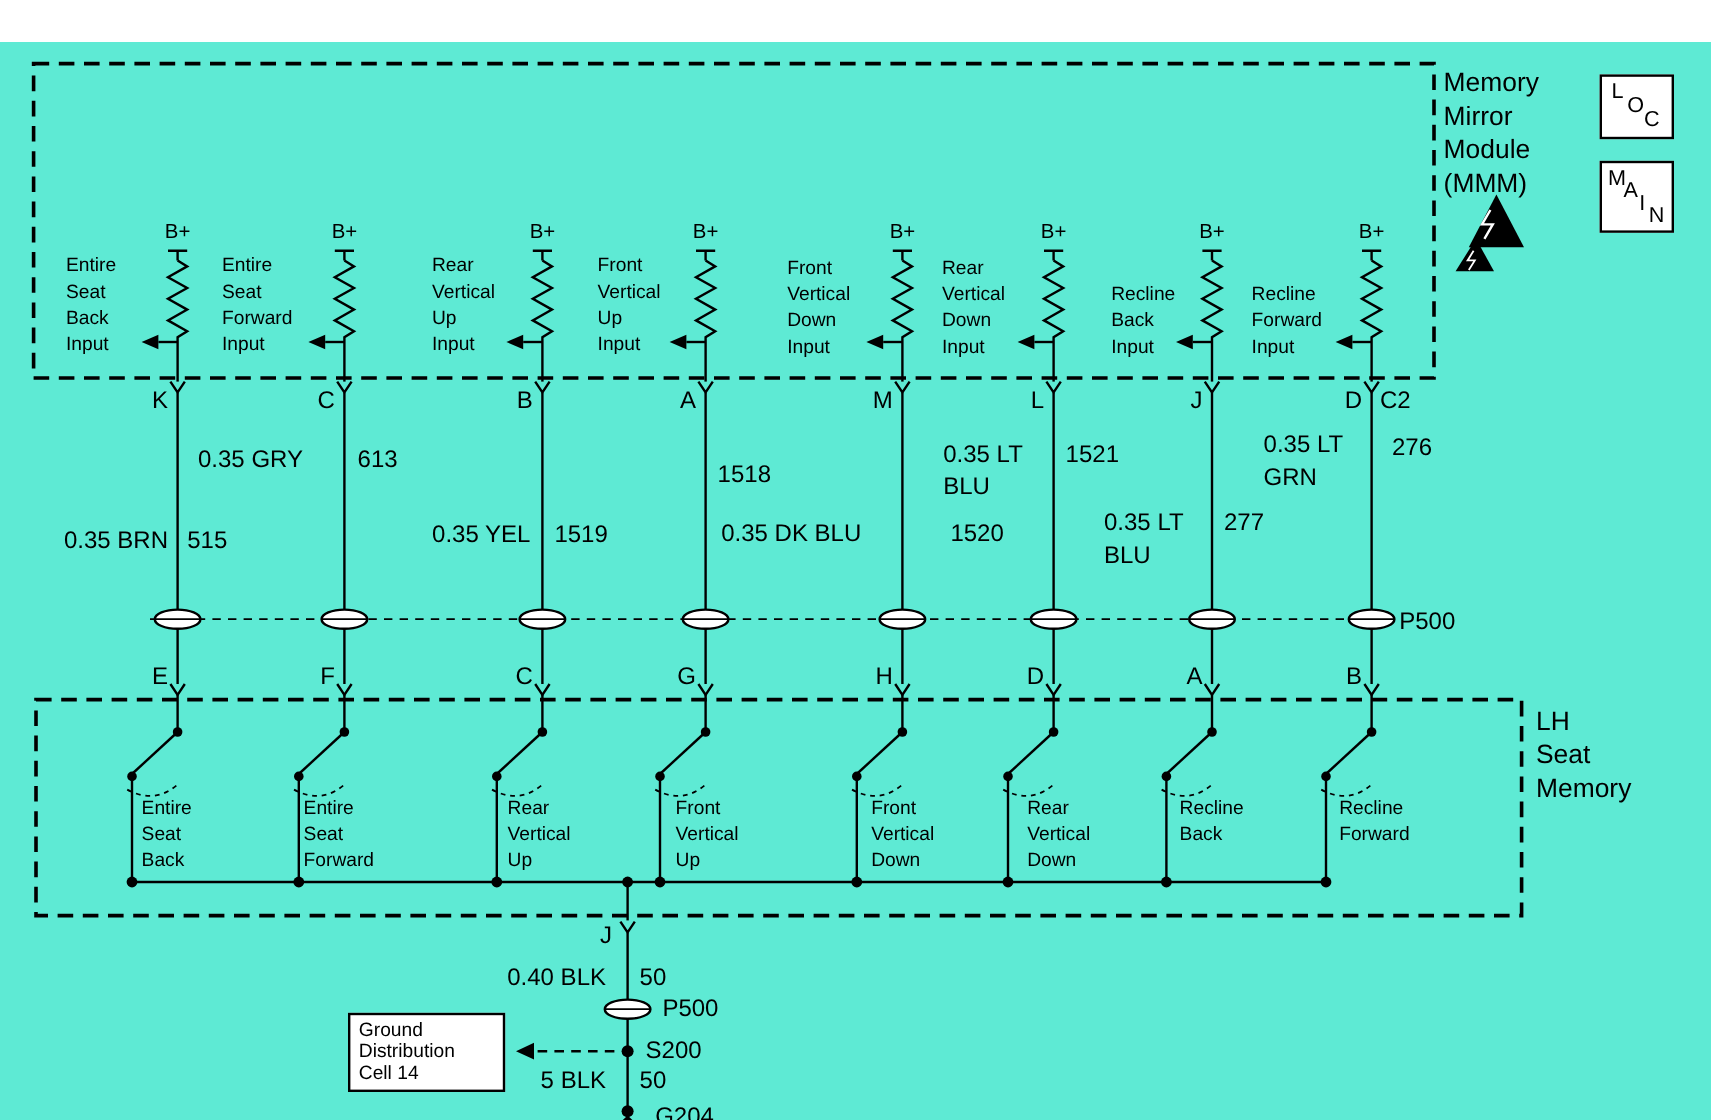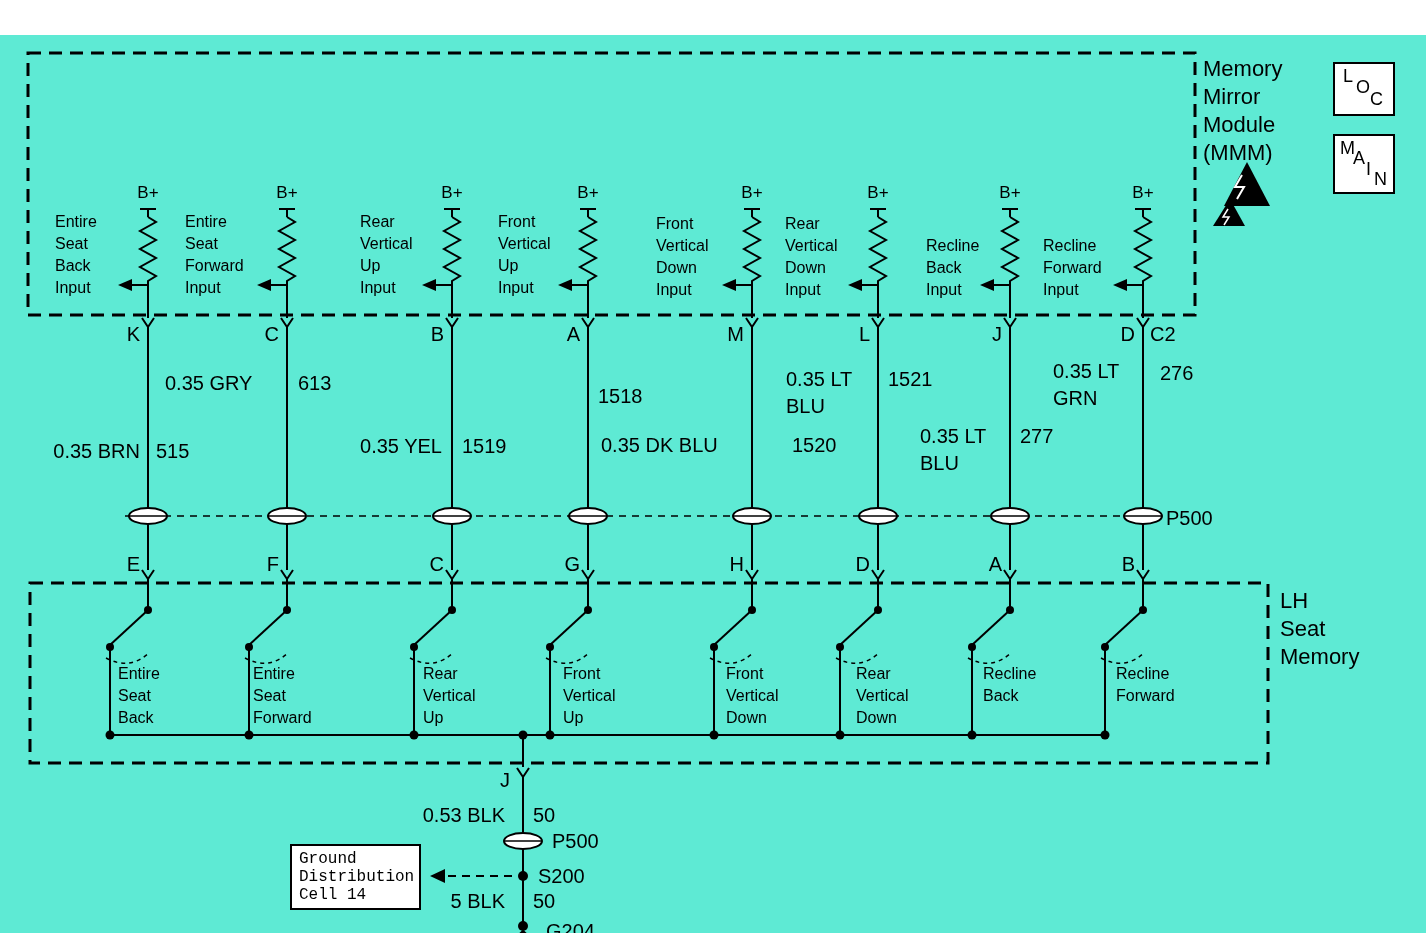--- a/index.html
+++ b/index.html
@@ -20,21 +20,21 @@
   .blk{fill:#000;stroke:none;}
   .whitefill{fill:#fff;stroke:#000;stroke-width:2;}
   .dash44{stroke-dasharray:4 4;}
   .dash76{stroke-dasharray:7 6;}
   .dash86{stroke-dasharray:8 6;}
   .dashbox{stroke-dasharray:13 8;}
   .box{position:absolute;border:2px solid #000;background:#fff;}
   .connid-hdr{font-size:16px;font-weight:bold;text-align:center;border-bottom:2px solid #000;padding:2px 0;}
   .connid-row{font-size:17px;padding:2px 6px;line-height:22px;}
   .cornerbox span{position:absolute;font-size:18px;}
-  .gnd-line{font-size:16px;line-height:18px;font-family:Liberation Mono, monospace;}
+  .gnd-line{font-size:16px;line-height:18px;}
 </style>
 </head>
 <body>
 
 <div id="diagram">
 
   <svg id="diagram-svg" width="1426" height="933" viewBox="0 0 1426 933">
 
     <rect x="28" y="18" width="1167" height="262" class="w3 dashbox"></rect>
     <rect x="30" y="548" width="1238" height="180" class="w3 dashbox"></rect>
@@ -255,21 +255,21 @@
     <span style="left:5px;top:2px">M</span>
     <span style="left:18px;top:12px">A</span>
     <span style="left:31px;top:23px">I</span>
     <span style="left:39px;top:33px">N</span>
   </div>
 
   <div class="label f20" style="left:1150px;top:286px">C2</div>
   <div class="label f20" style="left:1166px;top:470px">P500</div>
 
   <div class="label f20 rgt" style="left:470px;top:732px;width:40px">J</div>
-  <div class="label f20 rgt" style="left:400px;top:767px;width:105px">0.53 BLK</div>
+  <div class="label f20 rgt" style="left:400px;top:767px;width:105px">0.40 BLK</div>
   <div class="label f20" style="left:533px;top:767px">50</div>
   <div class="label f20" style="left:552px;top:793px">P500</div>
   <div class="label f20" style="left:538px;top:828px">S200</div>
   <div class="label f20 rgt" style="left:420px;top:853px;width:85px">5 BLK</div>
   <div class="label f20" style="left:533px;top:853px">50</div>
   <div class="label f20" style="left:546px;top:883px">G204</div>
 
   <div class="box" style="left:290px;top:809px;width:113px;padding:4px 7px">
     <div class="gnd-line">Ground</div>
     <div class="gnd-line">Distribution</div>

